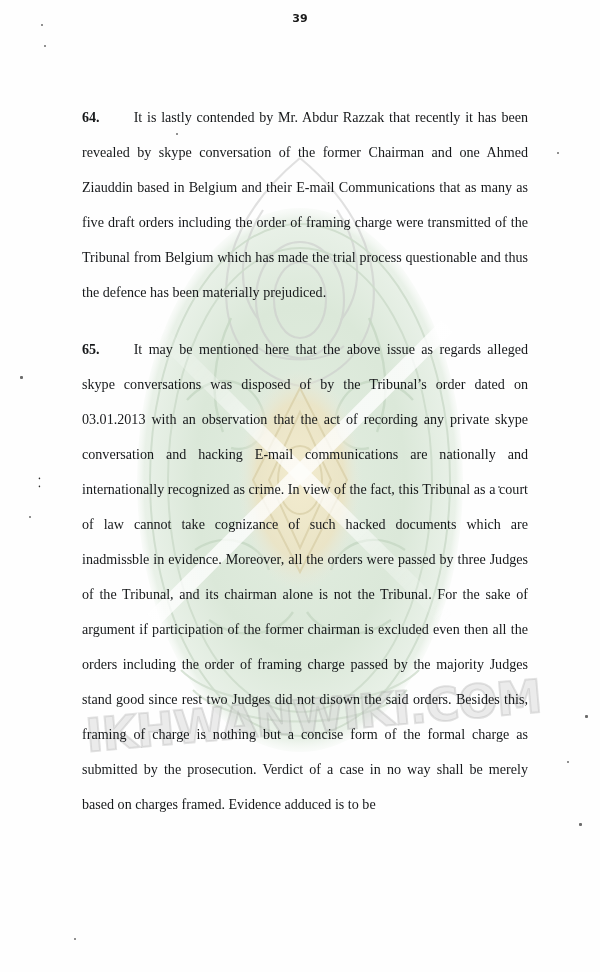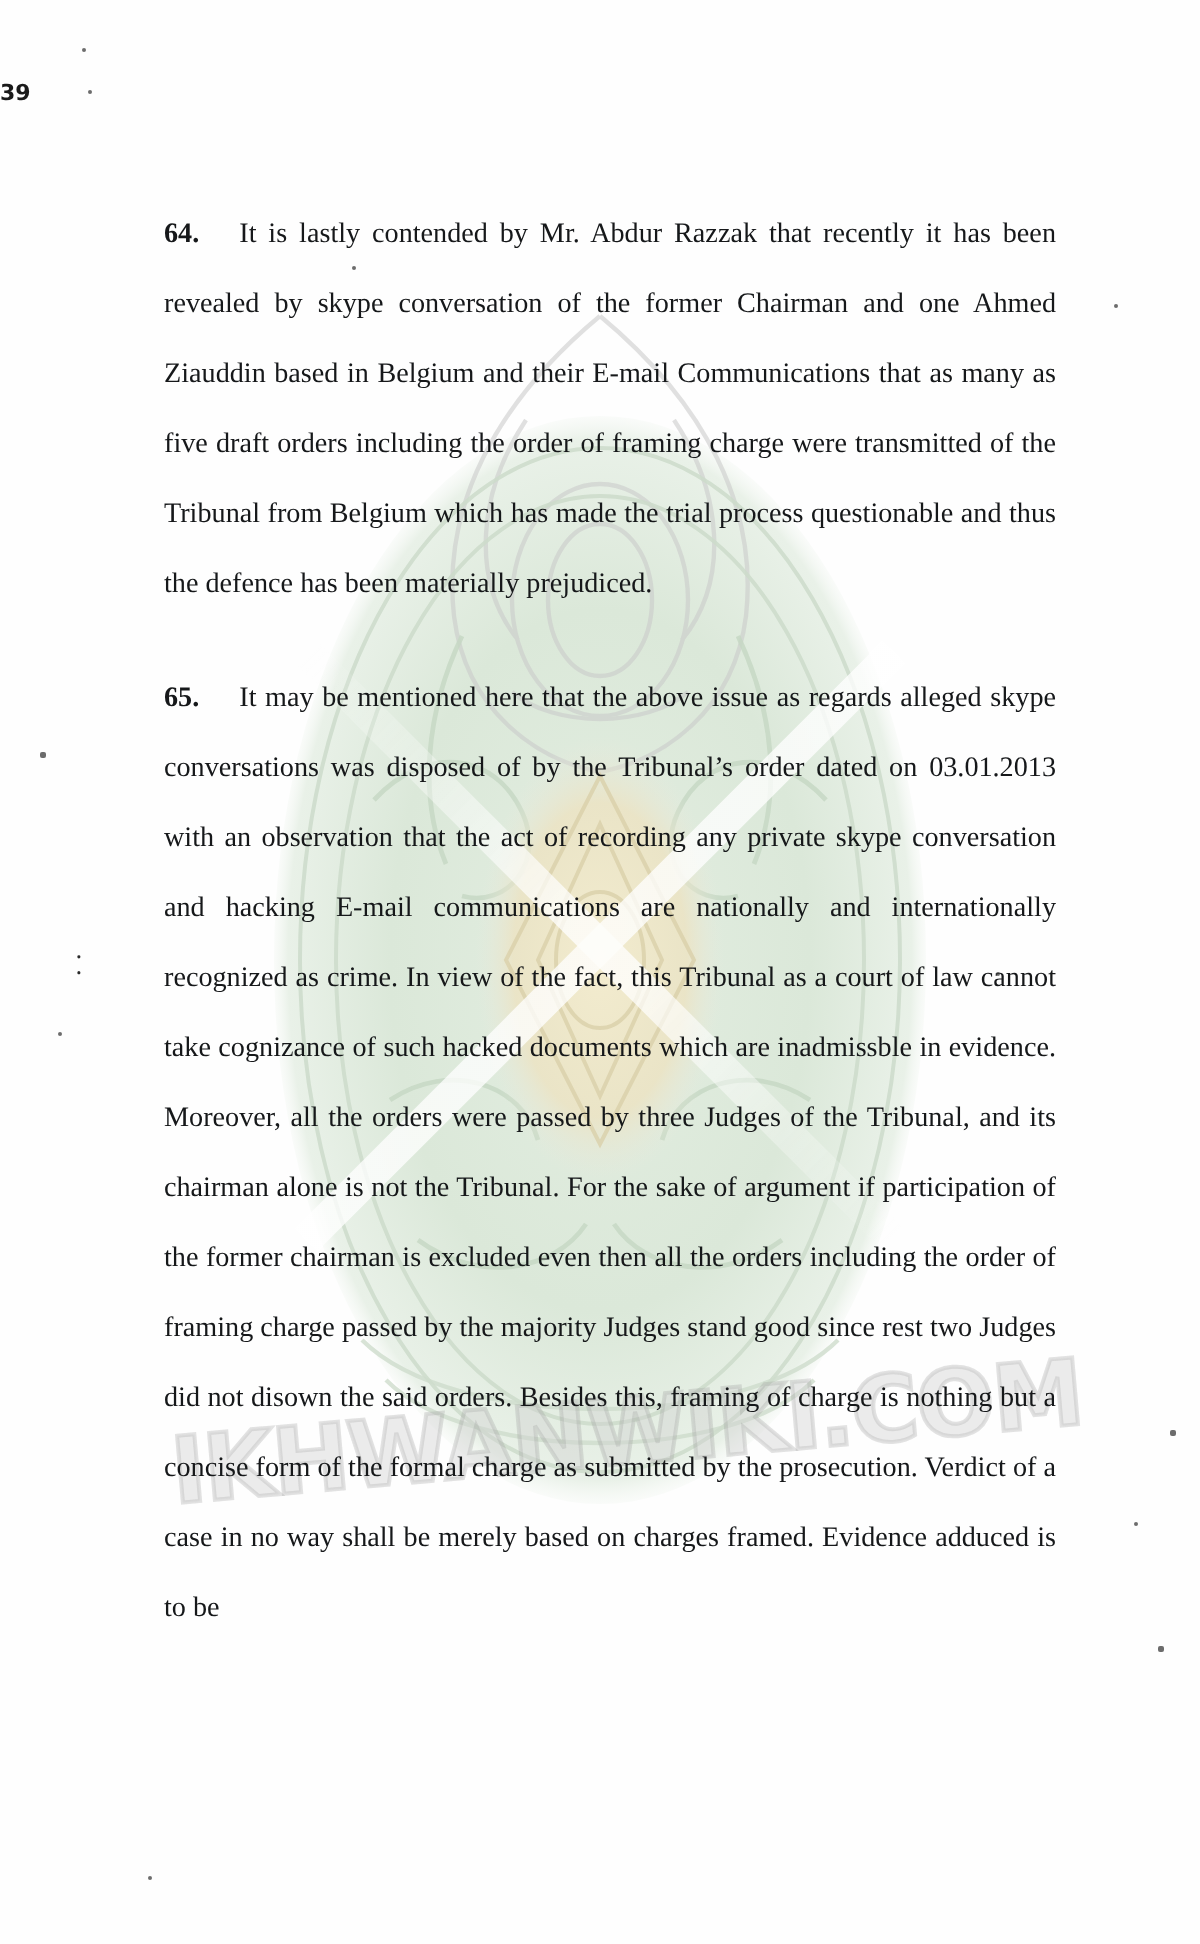--- a/index.html
+++ b/index.html
@@ -51,24 +51,24 @@
     text-shadow: 0 0 1px rgba(210,210,210,0.5);
     white-space: nowrap;
     pointer-events: none;
     z-index: 2;
     opacity: 0.85;
   }
 
   
   .page-number {
     position: absolute;
-    top: 40px;
+    top: 12px;
     left: 0;
     width: 100%;
-    text-align: left;
+    text-align: center;
     font-family: "DejaVu Sans", sans-serif;
     font-weight: 700;
     font-size: 11px;
     color: #1a1a1a;
     z-index: 5;
   }
 
   
   .textblock {
     position: absolute;
@@ -82,21 +82,21 @@
     line-height: 35px;
     text-align: justify;
     text-align-last: left;
     color: #16181a;
     margin: 0 0 22px 0;
     text-rendering: optimizeLegibility;
   }
   .para.tight { margin-bottom: 20px; }
   .para .num {
     font-weight: 700;
-    margin-right: 20px;
+    margin-right: 34px;
   }
 
   
   .speck {
     position: absolute;
     background: #3b3b3b;
     border-radius: 50%;
     z-index: 6;
     opacity: .75;
   }

